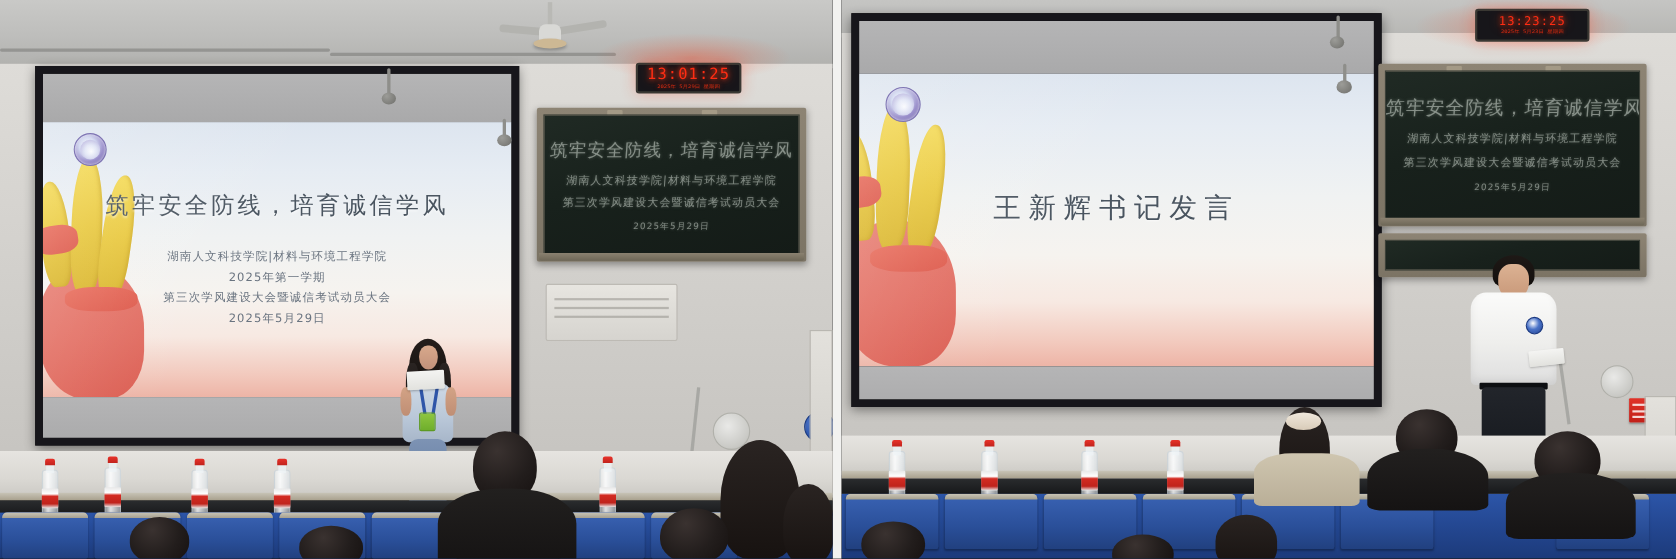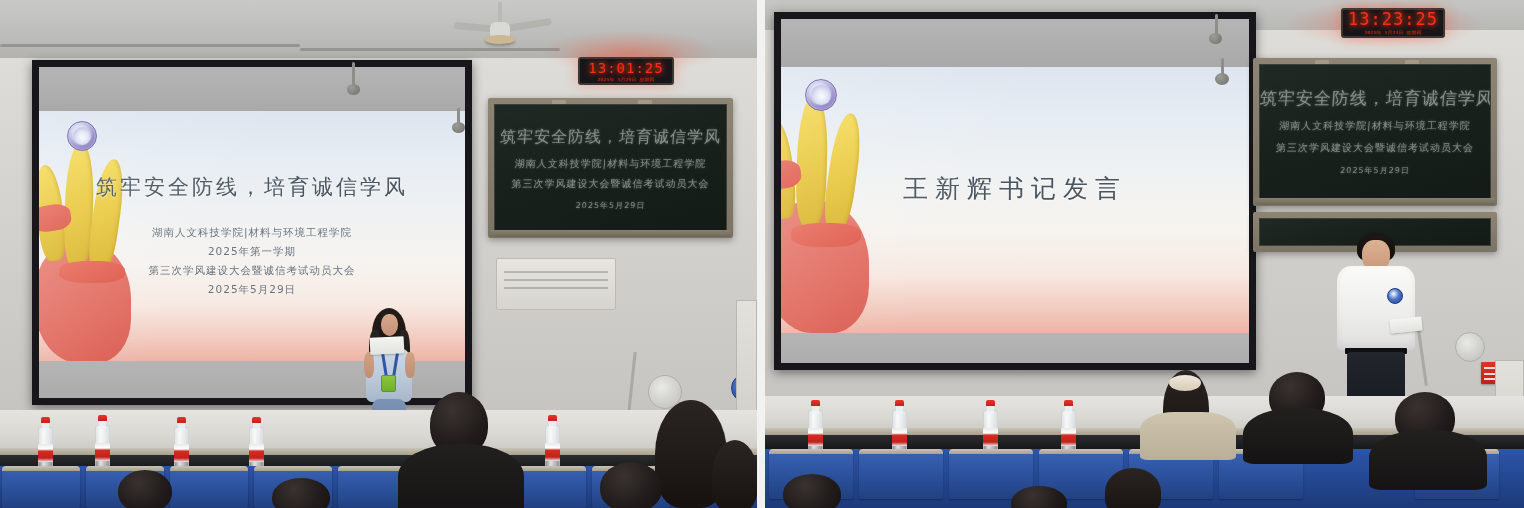--- a/index.html
+++ b/index.html
@@ -567,21 +567,21 @@
 
   <div class="panel-gap"></div>
 
   <div class="panel panel-right">
 
     <div class="ceiling-r"></div>
     <div class="wall wall-right"></div>
 
     <div class="led-glow" style="left:520px;top:0px;width:200px;height:48px;"></div>
     <div class="led-clock" style="left:576px;top:8px;width:104px;height:30px;">
-      <div class="led-time" style="font-size:17px;">13:23:25</div>
+      <div class="led-time" style="font-size:11px;">13:23:25</div>
       <div class="led-date" style="font-size:5px;margin-top:2px;">2025年 5月23日 星期四</div>
     </div>
 
     <div class="screen-frame" style="left:9px;top:12px;width:482px;height:358px;">
       <div class="screen-band-top" style="top:0;height:48px;"></div>
       <div class="slide" style="top:48px;height:266px;">
         <div class="art-hand" style="left:-22px;top:14px;width:150px;height:250px;">
           <div class="art-palm" style="left:6px;  top:120px; width:104px; height:132px;"></div>
           <div class="art-finger" style="left:6px;  top:38px;  width:28px;  height:100px; transform:rotate(-6deg);"></div>
           <div class="art-finger" style="left:38px; top:14px;  width:30px;  height:132px; transform:rotate(2deg);"></div>

